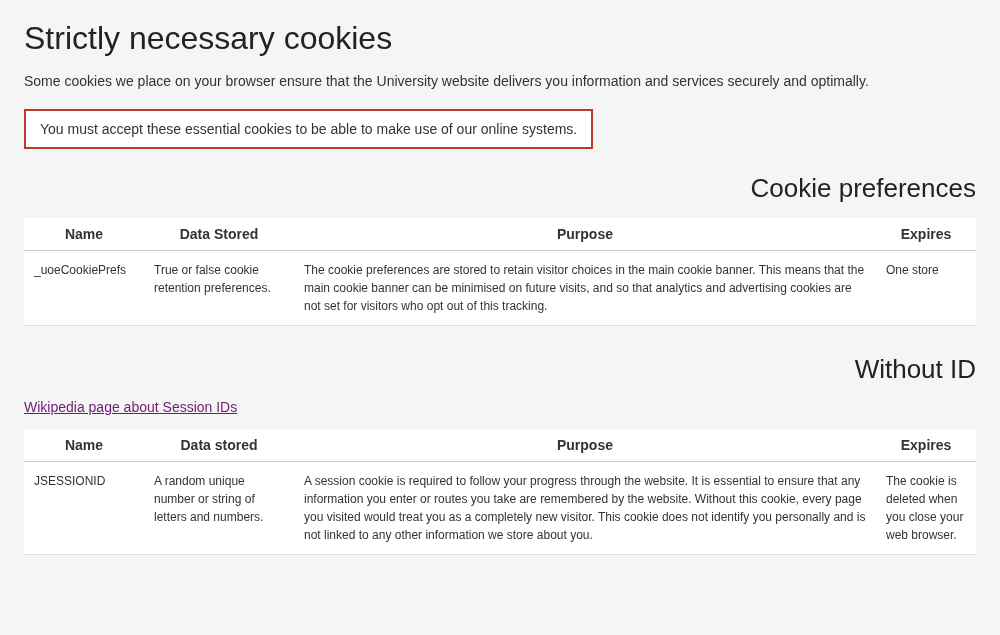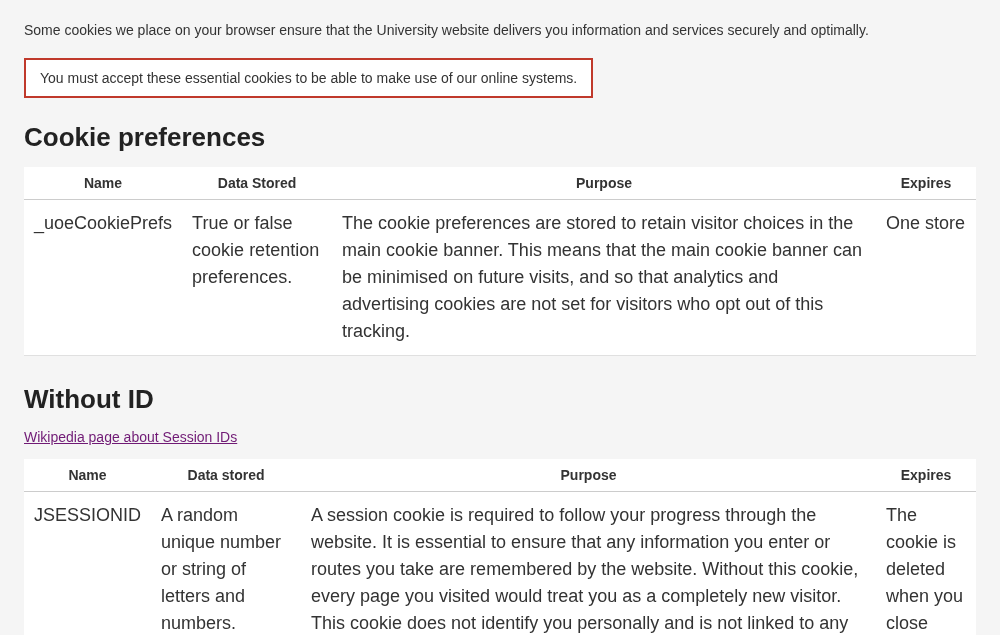--- a/index.html
+++ b/index.html
@@ -42,23 +42,24 @@
       display: inline-block;
       padding: 10px 14px;
       margin-bottom: 24px;
       background: #fff;
       font-size: 14px;
       color: #333;
     }
 
     h2.section-title {
       font-size: 26px;
-      font-weight: bold;
+      font-weight: normal;
       color: #222;
       margin-bottom: 14px;
+      text-align: right;
     }
 
     .wiki-link {
       color: #701a75;
       text-decoration: underline;
       font-size: 14px;
       cursor: pointer;
       display: block;
       margin-bottom: 14px;
     }
@@ -81,36 +82,37 @@
       font-size: 14px;
       color: #333;
     }
 
     table tbody tr {
       border-bottom: 1px solid #e0e0e0;
     }
 
     table tbody td {
       padding: 10px 10px;
-      font-size: 18px;
+      font-size: 12px;
       color: #333;
       vertical-align: top;
       line-height: 1.5;
     }
 
     .col-name { width: 120px; }
     .col-data { width: 150px; }
     .col-purpose { width: auto; }
     .col-expires { width: 100px; }
   </style>
 </head>
 <body>
 
 <div class="page-container">
 
+  <h1 class="main-title">Strictly necessary cookies</h1>
 
   <p class="intro-text">Some cookies we place on your browser ensure that the University website delivers you information and services securely and optimally.</p>
 
   <div class="warning-box">
     <span>You must accept these essential cookies to be able to make use of our online systems.</span>
   </div>
 
   <h2 class="section-title">Cookie preferences</h2>
 
   <table>

